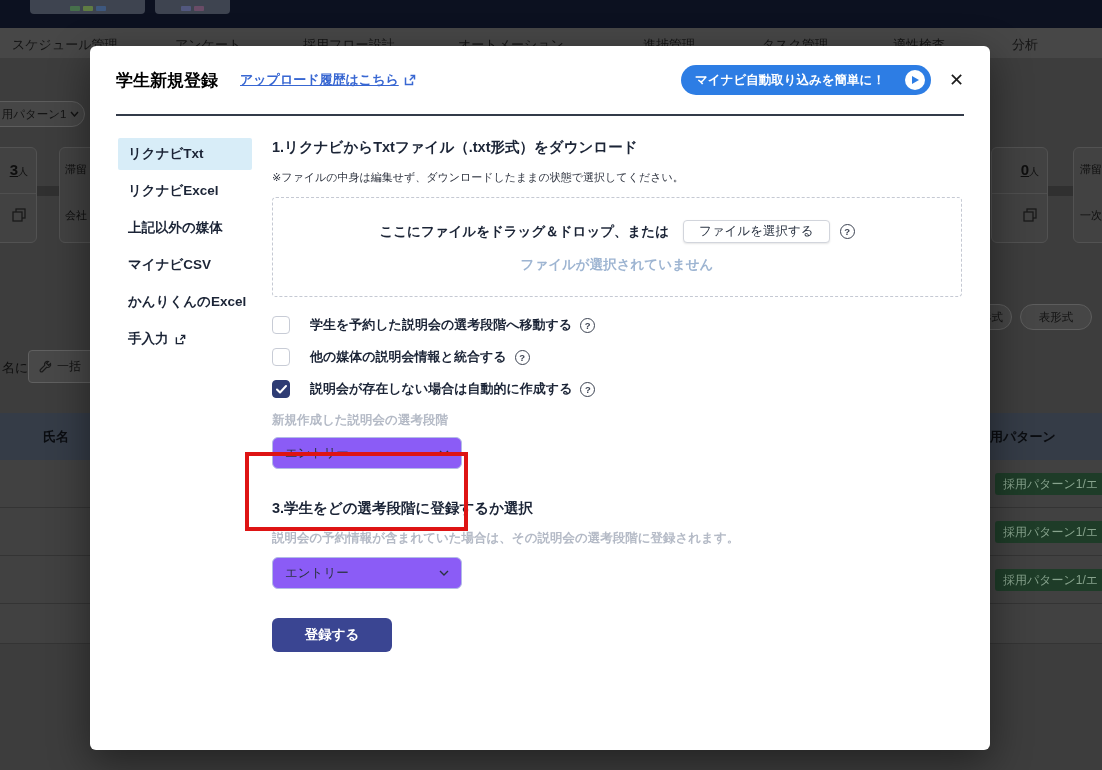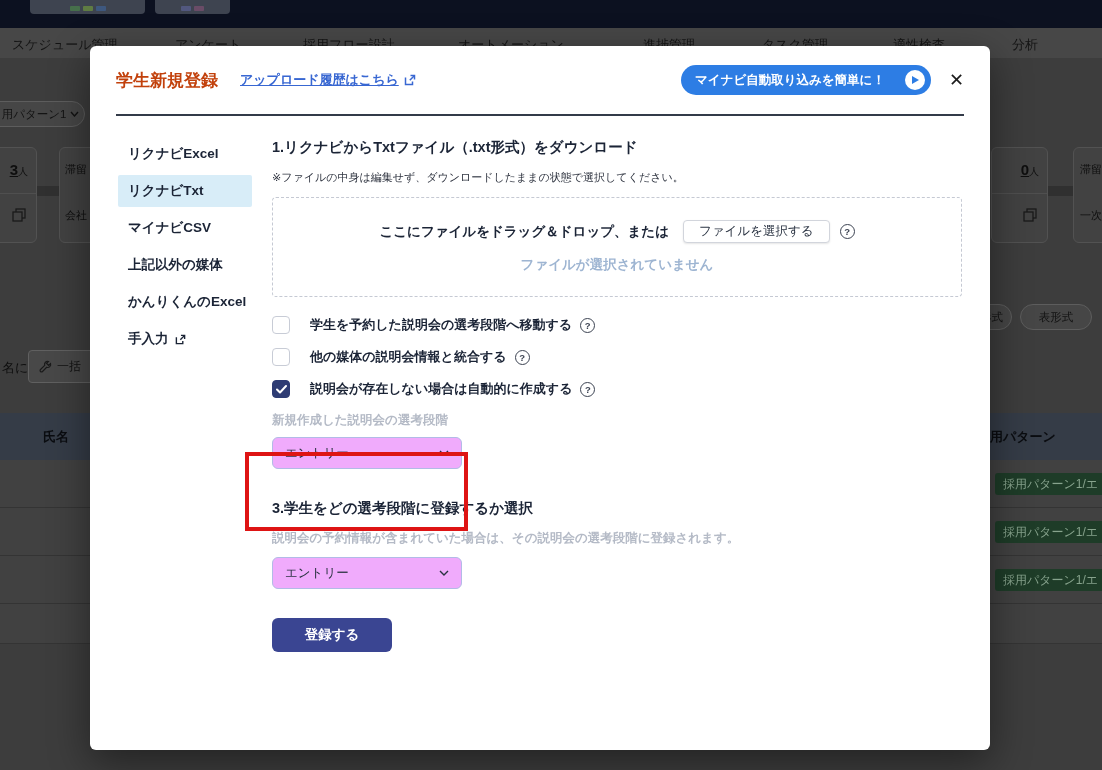--- a/index.html
+++ b/index.html
@@ -31,21 +31,21 @@
   .tbl-head span{position:absolute;top:15px;font-size:13px;font-weight:bold;color:#0a0c10;white-space:nowrap;text-align:right;}
   .tbl-rows{position:absolute;left:0;top:460px;width:1102px;}
   .tbl-row{width:1102px;height:48px;background:#414141;border-bottom:1px solid #343434;position:relative;}
   .badge{position:absolute;left:995px;height:22px;line-height:22px;padding:0 8px;border-radius:3px;
     background:#1e3c28;color:#87a38d;font-size:12px;white-space:nowrap;}
 
   
   .modal{position:absolute;left:90px;top:46px;width:900px;height:704px;background:#fff;
     border-radius:6px;box-shadow:0 12px 40px rgba(0,0,0,.45);z-index:10;overflow:hidden;}
   .m-head{display:flex;align-items:center;height:70px;margin:0 26px;border-bottom:2px solid #333b49;}
-  .m-title{font-size:17px;font-weight:bold;color:#c2410c;white-space:nowrap;font-family:Liberation Mono, monospace;}
+  .m-title{font-size:17px;font-weight:bold;color:#000000;white-space:nowrap;font-family:Liberation Mono, monospace;}
   .m-link{margin-left:22px;font-size:13px;font-weight:bold;color:#3867d2;text-decoration:underline;
     display:flex;align-items:center;gap:5px;white-space:nowrap;cursor:pointer;}
   .promo{margin-left:auto;height:30px;border-radius:16px;background:#2d7de4;color:#fff;
     display:flex;align-items:center;padding:0 6px 0 14px;font-size:12.5px;font-weight:bold;gap:20px;
     white-space:nowrap;cursor:pointer;}
   .play{width:20px;height:20px;border-radius:50%;background:#fff;display:flex;align-items:center;justify-content:center;}
   .play b{display:block;width:0;height:0;border-left:7px solid #2d7de4;border-top:4.5px solid transparent;
     border-bottom:4.5px solid transparent;margin-left:2px;}
   .m-close{margin-left:18px;font-size:18px;color:#1c1c1c;cursor:pointer;line-height:1;}
 
@@ -70,21 +70,21 @@
     flex-shrink:0;cursor:pointer;}
   .dz-row .help{margin-left:10px;}
   .cb-group{margin-top:19px;}
   .cb-row{display:flex;align-items:center;height:18px;margin-bottom:14px;}
   .cb-box{width:18px;height:18px;border-radius:4px;border:1.5px solid #c8ccd6;background:#fff;
     display:flex;align-items:center;justify-content:center;cursor:pointer;flex-shrink:0;}
   .cb-box.checked{background:#2e3c74;border-color:#2e3c74;}
   .cb-label{margin-left:20px;font-size:13px;font-weight:600;color:#1b2436;white-space:nowrap;}
   .cb-row .help{margin-left:8px;}
   .stage-label{margin-top:12px;}
-  .select{margin-top:9px;width:190px;height:32px;border:1px solid #b2bbe6;border-radius:6px;background:#f0abfc;
+  .select{margin-top:9px;width:190px;height:32px;border:1px solid #b2bbe6;border-radius:6px;background:#8b5cf6;
     display:flex;align-items:center;padding:0 12px;font-size:12.5px;color:#2a3342;cursor:pointer;}
   .select svg{margin-left:auto;}
   .step3{margin-top:30px;}
   .note3{margin-top:13px;}
   .select2{margin-top:11px;}
   .submit{margin-top:29px;width:120px;height:34px;border:none;border-radius:6px;background:#3a4592;
     color:#fff;font-size:13.5px;font-weight:bold;font-family:inherit;cursor:pointer;}
   .annotation{position:absolute;left:155px;top:406px;width:223px;height:79px;
     border:4px solid #de1414;z-index:20;pointer-events:none;}
 </style>
@@ -202,31 +202,31 @@
         <span>マイナビ自動取り込みを簡単に！</span>
         <span class="play">
             <b></b>
           </span>
       </span>
       <span class="m-close">✕</span>
     </div>
 
     <div class="m-body">
       <div class="side">
-        <div class="side-item">
-          <span>リクナビExcel</span>
-        </div>
         <div class="side-item active">
           <span>リクナビTxt</span>
         </div>
         <div class="side-item">
+          <span>リクナビExcel</span>
+        </div>
+        <div class="side-item">
+          <span>上記以外の媒体</span>
+        </div>
+        <div class="side-item">
           <span>マイナビCSV</span>
-        </div>
-        <div class="side-item">
-          <span>上記以外の媒体</span>
         </div>
         <div class="side-item">
           <span>かんりくんのExcel</span>
         </div>
         <div class="side-item">
           <span>手入力</span>
           <svg width="11" height="11" viewBox="0 0 12 12">
             <path d="M1.5 3.5h-0v7h7v-3" fill="none" stroke="#1b2436" stroke-width="1.5"></path>
             <path d="M6.5 1.5h4v4" fill="none" stroke="#1b2436" stroke-width="1.5"></path>
             <path d="M10.5 1.5L5.8 6.2" fill="none" stroke="#1b2436" stroke-width="1.5"></path>

